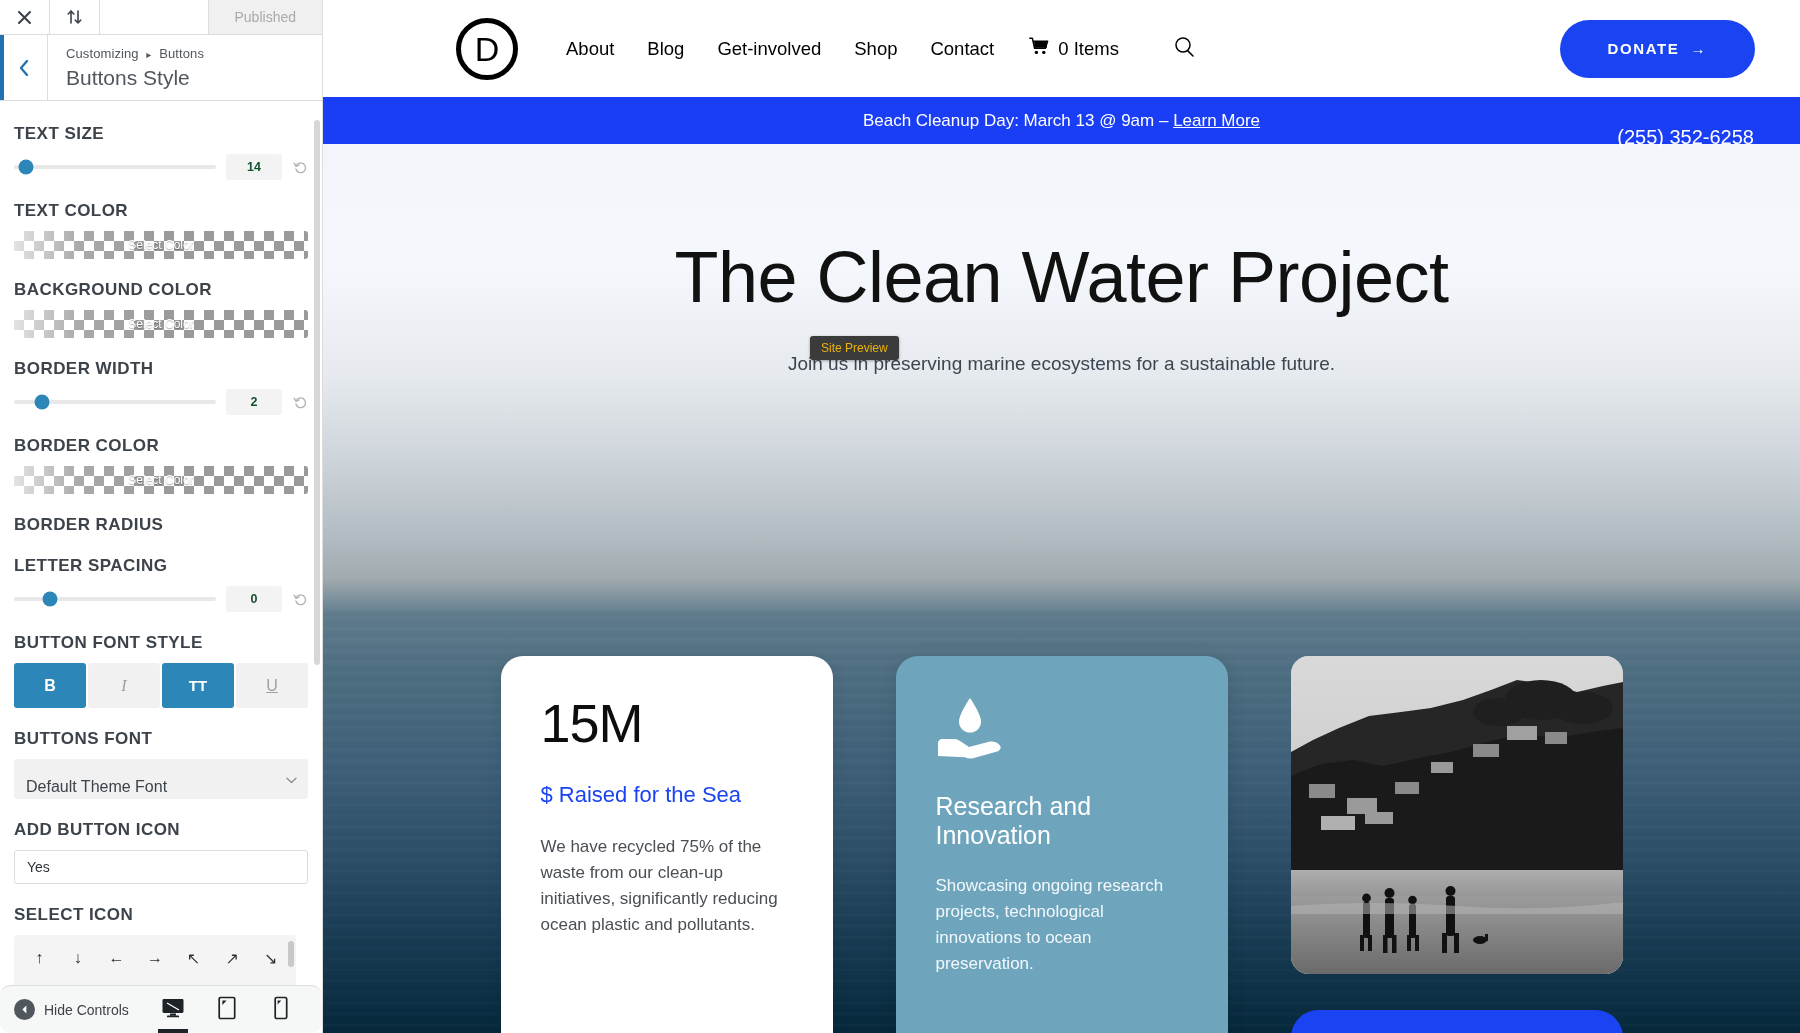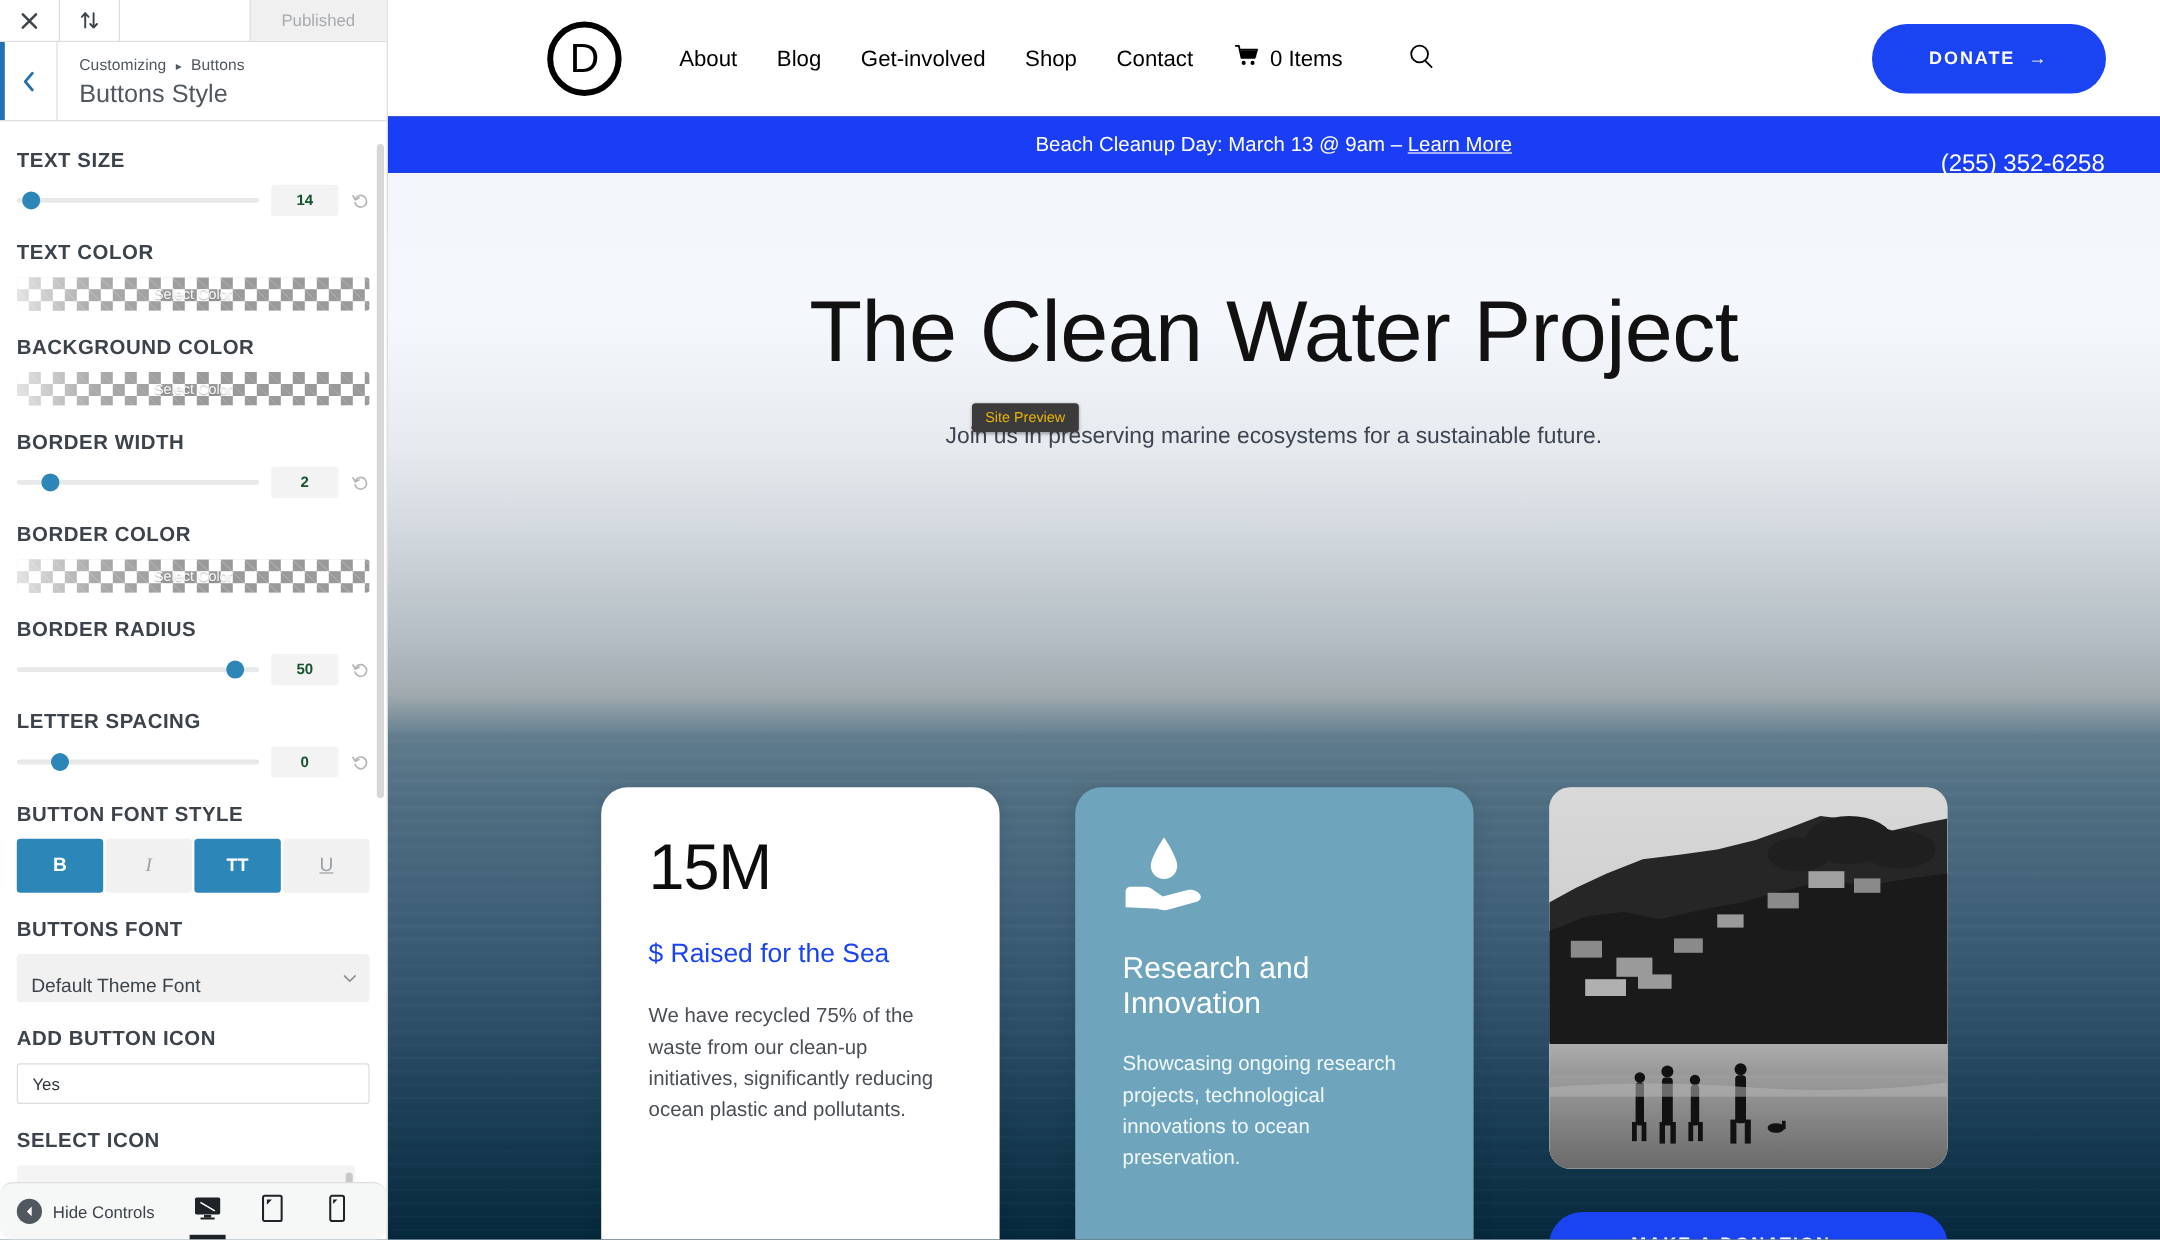--- a/index.html
+++ b/index.html
@@ -598,32 +598,20 @@
 
       <div class="ctrl">
         <span class="ctrl-label">BORDER COLOR</span>
         <div class="color-swatch">
           <span class="sc-text">Select Color</span>
         </div>
       </div>
 
       <div class="ctrl">
         <span class="ctrl-label">BORDER RADIUS</span>
-        <div class="range-row">
-          <div class="range-track">
-            <div class="range-knob" style="left:90%"></div>
-          </div>
-          <div class="range-num">50</div>
-          <div class="range-reset">
-            <svg width="15" height="15" viewBox="0 0 16 16">
-                <path d="M3.2 6.6 A5.2 5.2 0 1 1 3.1 9.6" stroke="#b5b5b5" stroke-width="1.5" fill="none" stroke-linecap="round"></path>
-                <path d="M1.2 3.4 L3.3 6.9 L6.6 5.3" stroke="#b5b5b5" stroke-width="1.5" fill="none" stroke-linecap="round" stroke-linejoin="round"></path>
-              </svg>
-          </div>
-        </div>
       </div>
 
       <div class="ctrl">
         <span class="ctrl-label">LETTER SPACING</span>
         <div class="range-row">
           <div class="range-track">
             <div class="range-knob" style="left:18%"></div>
           </div>
           <div class="range-num">0</div>
           <div class="range-reset">

